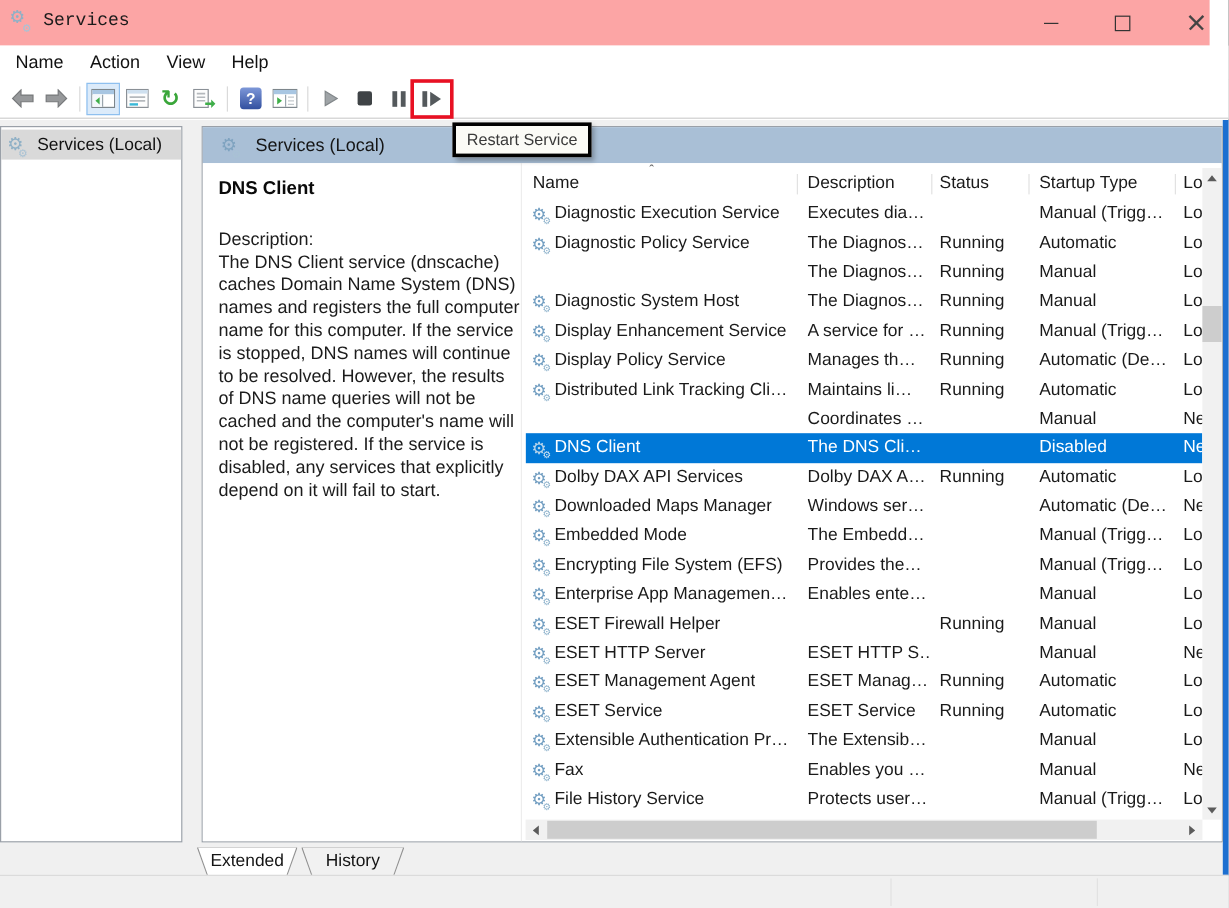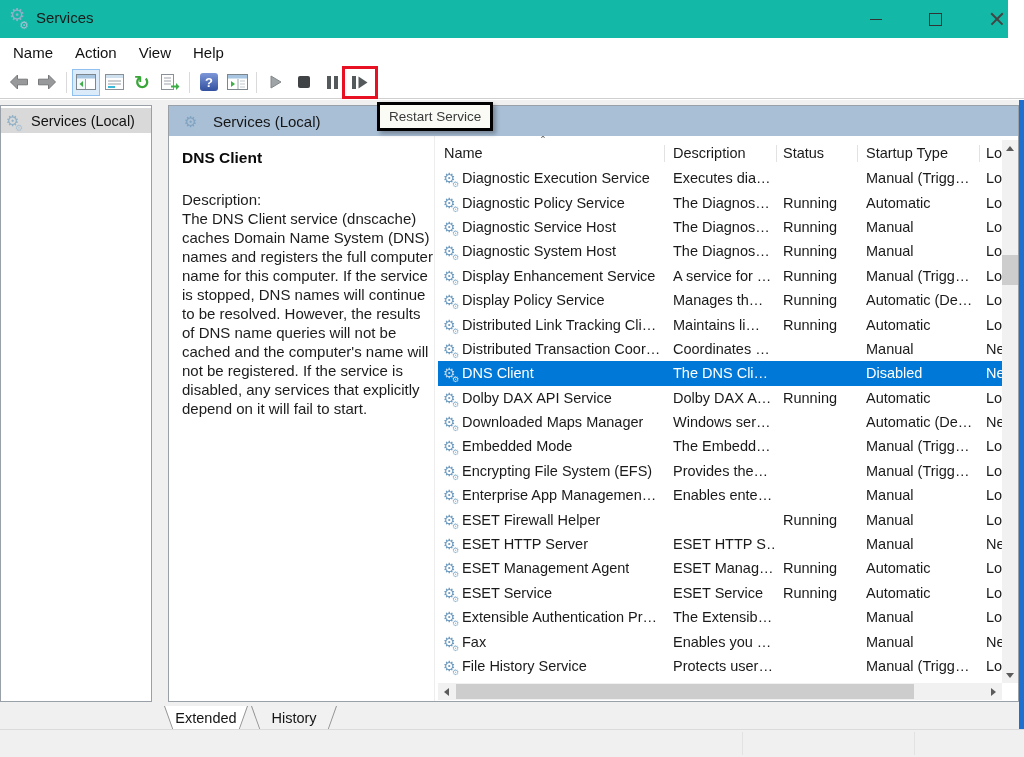--- a/index.html
+++ b/index.html
@@ -2,21 +2,21 @@
 <html><head>
 <meta charset="utf-8">
 <style>
   html,body{margin:0;padding:0;background:#555;}
   #window{
     position:relative;width:1024px;height:757px;background:#ffffff;
     font-family:"Liberation Sans","DejaVu Sans",sans-serif;overflow:hidden;
     -webkit-font-smoothing:antialiased;
   }
   
-  .titlebar{position:absolute;top:0;left:0;right:16px;height:38px;background:#14b8a6;}
+  .titlebar{position:absolute;top:0;left:0;right:16px;height:38px;background:#fca5a5;font-family:Liberation Mono, monospace;}
   .app-icon{position:absolute;left:9px;top:6px;font-size:18px;color:#8fb0c6;line-height:18px;}
   .app-icon::before{content:"⚙";}
   .app-icon::after{content:"⚙";font-size:11px;position:absolute;left:10px;top:10px;color:#a9c2d4;}
   .title-text{position:absolute;left:36px;top:9px;font-size:15px;color:#1a1a1a;}
   .win-ctrl{position:absolute;top:0;width:46px;height:38px;display:flex;align-items:center;justify-content:center;}
   .ctrl-min{left:853px;} .ctrl-max{left:912px;} .ctrl-close{left:974px;}
   .glyph-min{width:12px;height:0;border-top:1.6px solid #333;}
   .glyph-max{width:11px;height:11px;border:1.6px solid #333;}
   .glyph-close{position:relative;width:14px;height:14px;}
   .glyph-close::before,.glyph-close::after{content:"";position:absolute;left:-1px;top:6px;width:16px;height:1.6px;background:#444;}
@@ -270,24 +270,20 @@
     <div class="cell c-name">
       <span class="gear-sm"></span>
       <span class="txt">Diagnostic Policy Service</span>
     </div>
     <div class="cell c-desc">The Diagnos…</div>
     <div class="cell c-status">Running</div>
     <div class="cell c-startup">Automatic</div>
     <div class="cell c-logon">Lo</div>
   </div>
               <div class="srow">
-    <div class="cell c-name">
-      <span class="gear-sm"></span>
-      <span class="txt">Diagnostic Service Host</span>
-    </div>
     <div class="cell c-desc">The Diagnos…</div>
     <div class="cell c-status">Running</div>
     <div class="cell c-startup">Manual</div>
     <div class="cell c-logon">Lo</div>
   </div>
               <div class="srow">
     <div class="cell c-name">
       <span class="gear-sm"></span>
       <span class="txt">Diagnostic System Host</span>
     </div>
@@ -320,43 +316,39 @@
     <div class="cell c-name">
       <span class="gear-sm"></span>
       <span class="txt">Distributed Link Tracking Cli…</span>
     </div>
     <div class="cell c-desc">Maintains li…</div>
     <div class="cell c-status">Running</div>
     <div class="cell c-startup">Automatic</div>
     <div class="cell c-logon">Lo</div>
   </div>
               <div class="srow">
-    <div class="cell c-name">
-      <span class="gear-sm"></span>
-      <span class="txt">Distributed Transaction Coor…</span>
-    </div>
     <div class="cell c-desc">Coordinates …</div>
     <div class="cell c-status"></div>
     <div class="cell c-startup">Manual</div>
     <div class="cell c-logon">Ne</div>
   </div>
               <div class="srow selected">
     <div class="cell c-name">
       <span class="gear-sm"></span>
       <span class="txt">DNS Client</span>
     </div>
     <div class="cell c-desc">The DNS Cli…</div>
     <div class="cell c-status"></div>
     <div class="cell c-startup">Disabled</div>
     <div class="cell c-logon">Ne</div>
   </div>
               <div class="srow">
     <div class="cell c-name">
       <span class="gear-sm"></span>
-      <span class="txt">Dolby DAX API Service</span>
+      <span class="txt">Dolby DAX API Services</span>
     </div>
     <div class="cell c-desc">Dolby DAX A…</div>
     <div class="cell c-status">Running</div>
     <div class="cell c-startup">Automatic</div>
     <div class="cell c-logon">Lo</div>
   </div>
               <div class="srow">
     <div class="cell c-name">
       <span class="gear-sm"></span>
       <span class="txt">Downloaded Maps Manager</span>

